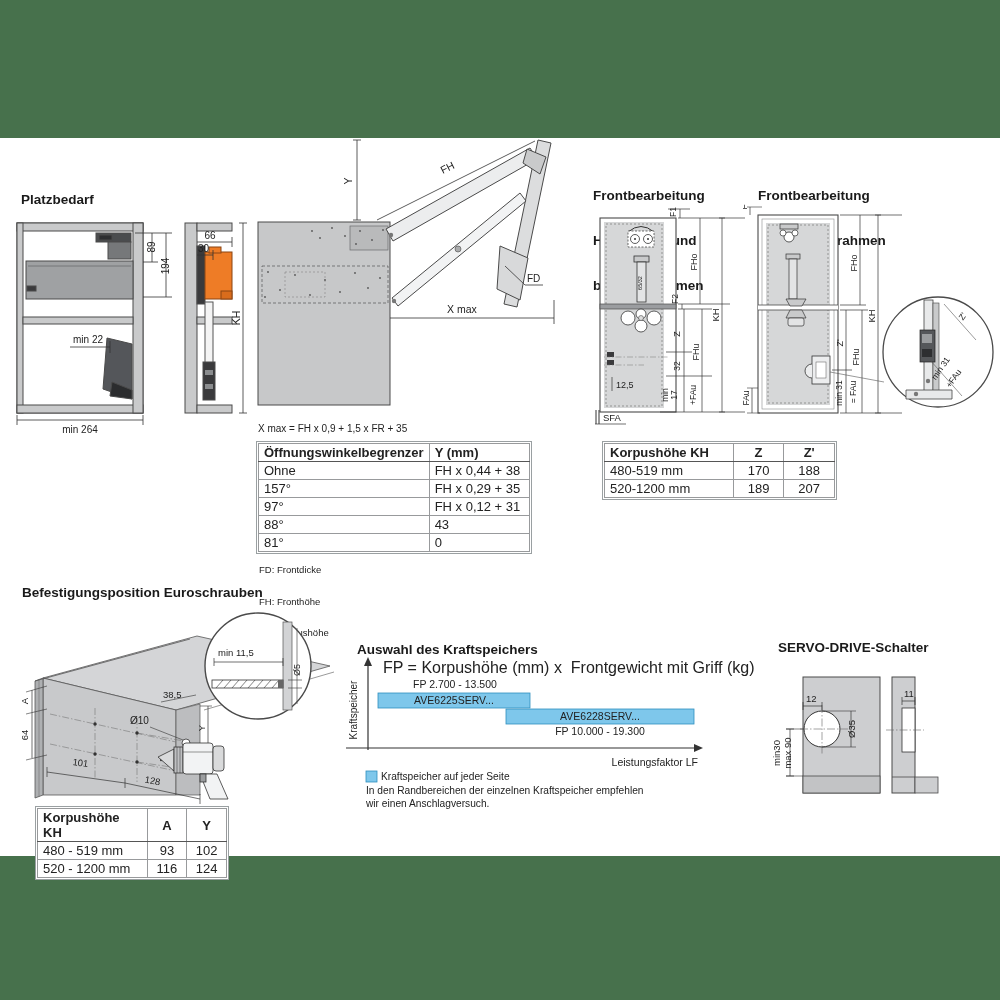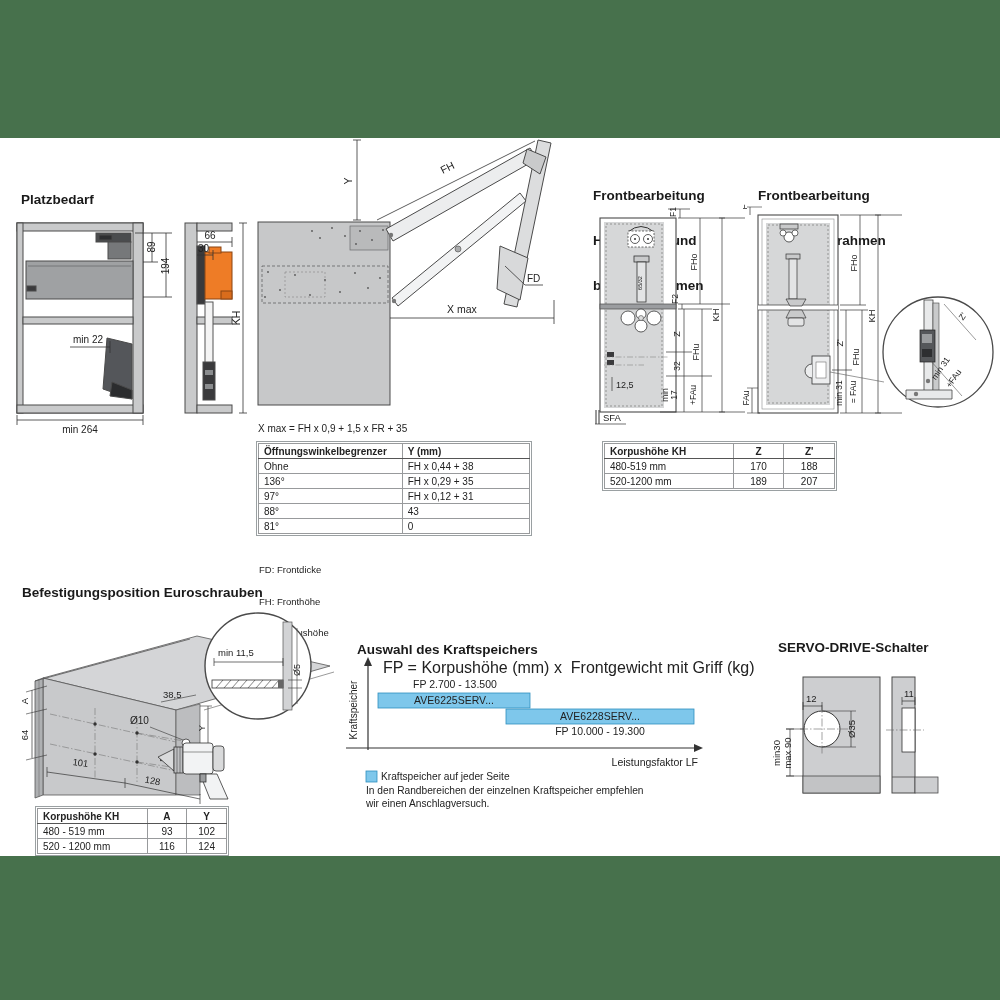--- a/index.html
+++ b/index.html
@@ -4,21 +4,21 @@
 <style>
   html,body{margin:0;padding:0;}
   .page{position:relative;width:1000px;height:1000px;background:#ffffff;overflow:hidden;
         font-family:"Liberation Sans",sans-serif;color:#222;}
   .abs{position:absolute;}
   .band{left:0;width:1000px;background:#47714c;}
   .sec-title{font-size:13.5px;font-weight:700;color:#1a1a1a;line-height:15px;white-space:pre;}
   .small-note{font-size:9.5px;line-height:10.5px;color:#222;white-space:pre;}
   .formula{font-size:10px;color:#222;white-space:pre;}
   .tbl-wrap{border:1px solid #9aa0a2;background:#fff;padding:1px;}
-  table.cat{border-collapse:collapse;width:100%;font-size:10px;color:#222;}
+  table.cat{border-collapse:collapse;width:100%;font-size:13px;color:#222;}
   table.cat td{border:1px solid #989a9c;padding:1px 5px;height:12px;vertical-align:middle;}
   table.cat tr.hdr td{font-weight:700;border-bottom:1.6px solid #555;}
   td.num{text-align:center;}
   svg text{font-family:"Liberation Sans",sans-serif;fill:#222;}
 </style>
 </head>
 <body>
 
 <div class="page">
 
@@ -147,21 +147,21 @@
       <tbody>
           <tr class="hdr">
         <td style="width:53%">Öffnungswinkelbegrenzer</td>
         <td>Y (mm)</td>
       </tr>
       <tr>
             <td>Ohne</td>
             <td>FH x 0,44 + 38</td>
           </tr>
       <tr>
-            <td>136°</td>
+            <td>157°</td>
             <td>FH x 0,29 + 35</td>
           </tr>
       <tr>
             <td>97°</td>
             <td>FH x 0,12 + 31</td>
           </tr>
       <tr>
             <td>88°</td>
             <td>43</td>
           </tr>

